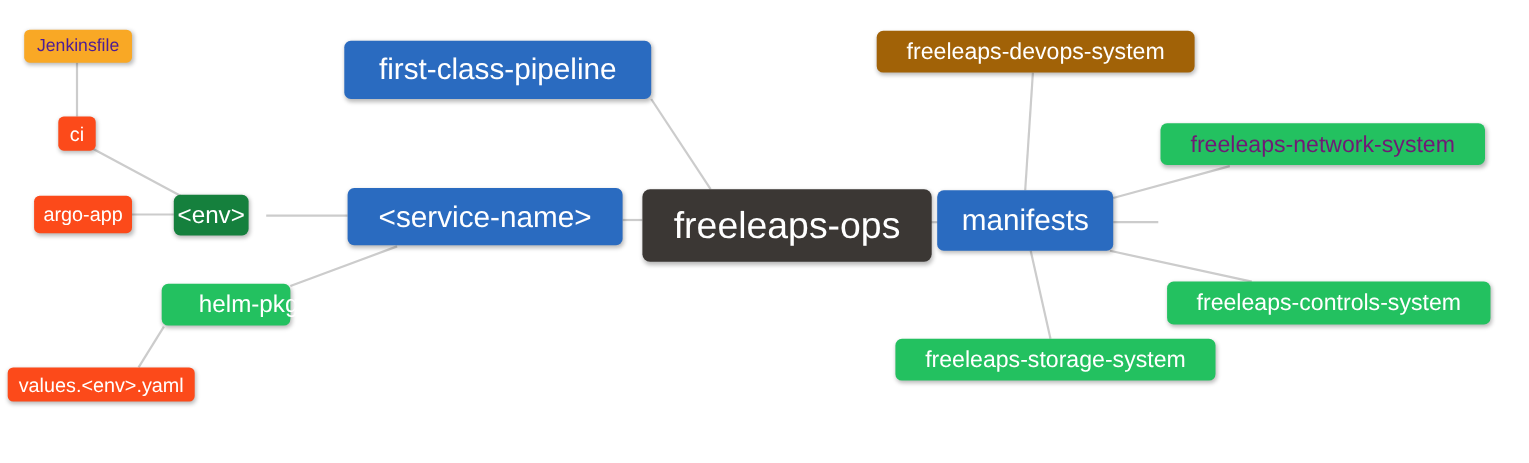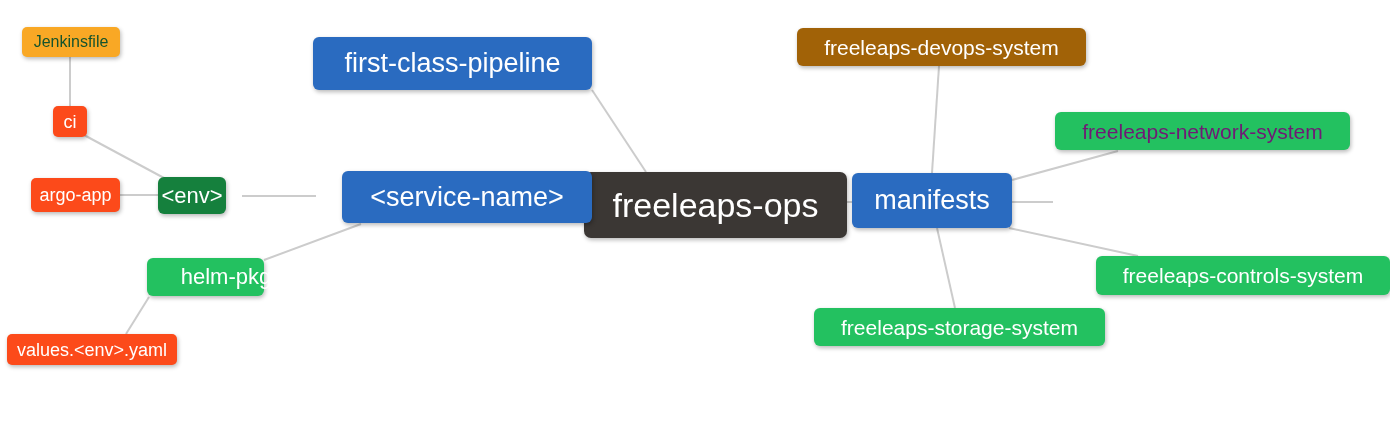--- a/index.html
+++ b/index.html
@@ -48,38 +48,38 @@
     <line stroke-width="2" x1="1012" y1="180" x2="1118" y2="151" stroke="#cccccc"></line>
     <line stroke-width="2" x1="1012" y1="202" x2="1053" y2="202" stroke="#cccccc"></line>
     <line stroke-width="2" x1="1009" y1="228" x2="1138" y2="256" stroke="#cccccc"></line>
     <line stroke-width="2" x1="937" y1="228" x2="955" y2="308" stroke="#cccccc"></line>
   </svg>
 
   <div class="node d1" style="left: 313px; top: 37px; width: 279px; height: 53px; background: rgb(42, 107, 192); color: rgb(255, 255, 255);">first-class-pipeline</div>
 
   <div class="node d0" style="left: 584px; top: 172px; width: 263px; height: 66px; background: rgb(59, 55, 52); color: rgb(255, 255, 255);">freeleaps-ops</div>
 
-  <div class="node d1" style="left: 316px; top: 171px; width: 250px; height: 52px; background: rgb(42, 107, 192); color: rgb(255, 255, 255); margin-left: 26px;">&lt;service-name&gt;</div>
+  <div class="node d1" style="left: 316px; top: 171px; width: 250px; height: 52px; background: rgb(42, 107, 192); color: rgb(255, 255, 255);">&lt;service-name&gt;</div>
 
   <div class="node d1" style="left: 852px; top: 173px; width: 160px; height: 55px; background: rgb(42, 107, 192); color: rgb(255, 255, 255);">manifests</div>
 
   <div class="node d2" style="left: 158px; top: 177px; width: 68px; height: 37px; background: #15803d; color: rgb(255, 255, 255);">&lt;env&gt;</div>
 
   <div class="node d2" style="left: 147px; top: 258px; width: 117px; height: 38px; background: rgb(35, 193, 96); color: rgb(255, 255, 255); padding-left: 45px;">helm-pkg</div>
 
   <div class="node d3" style="left: 53px; top: 106px; width: 34px; height: 31px; background: rgb(252, 74, 26); color: rgb(255, 255, 255);">ci</div>
 
   <div class="node d3" style="left: 31px; top: 178px; width: 89px; height: 34px; background: rgb(252, 74, 26); color: rgb(255, 255, 255);">argo-app</div>
 
   <div class="node d3" style="left: 7px; top: 334px; width: 170px; height: 31px; background: rgb(252, 74, 26); color: rgb(255, 255, 255);">values.&lt;env&gt;.yaml</div>
 
-  <div class="node d4" style="left: 22px; top: 27px; width: 98px; height: 30px; background: rgb(249, 168, 37); color: #14532d;">Jenkinsfile</div>
+  <div class="node d4" style="left: 22px; top: 27px; width: 98px; height: 30px; background: rgb(249, 168, 37); color: #4c1d95;">Jenkinsfile</div>
 
   <div class="node d2s" style="left: 797px; top: 28px; width: 289px; height: 38px; background: #a16207; color: rgb(255, 255, 255);">freeleaps-devops-system</div>
 
   <div class="node d2s" style="left: 1055px; top: 112px; width: 295px; height: 38px; background: rgb(35, 193, 96); color: #701a75;">freeleaps-network-system</div>
 
 
-  <div class="node d2s" style="left: 1061px; top: 256px; width: 294px; height: 39px; background: rgb(35, 193, 96); color: rgb(255, 255, 255); margin-left: 35px;">freeleaps-controls-system</div>
+  <div class="node d2s" style="left: 1061px; top: 256px; width: 294px; height: 39px; background: rgb(35, 193, 96); color: rgb(255, 255, 255);">freeleaps-controls-system</div>
 
   <div class="node d2s" style="left: 814px; top: 308px; width: 291px; height: 38px; background: rgb(35, 193, 96); color: rgb(255, 255, 255);">freeleaps-storage-system</div>
 
 </div>
 
 </body></html>

